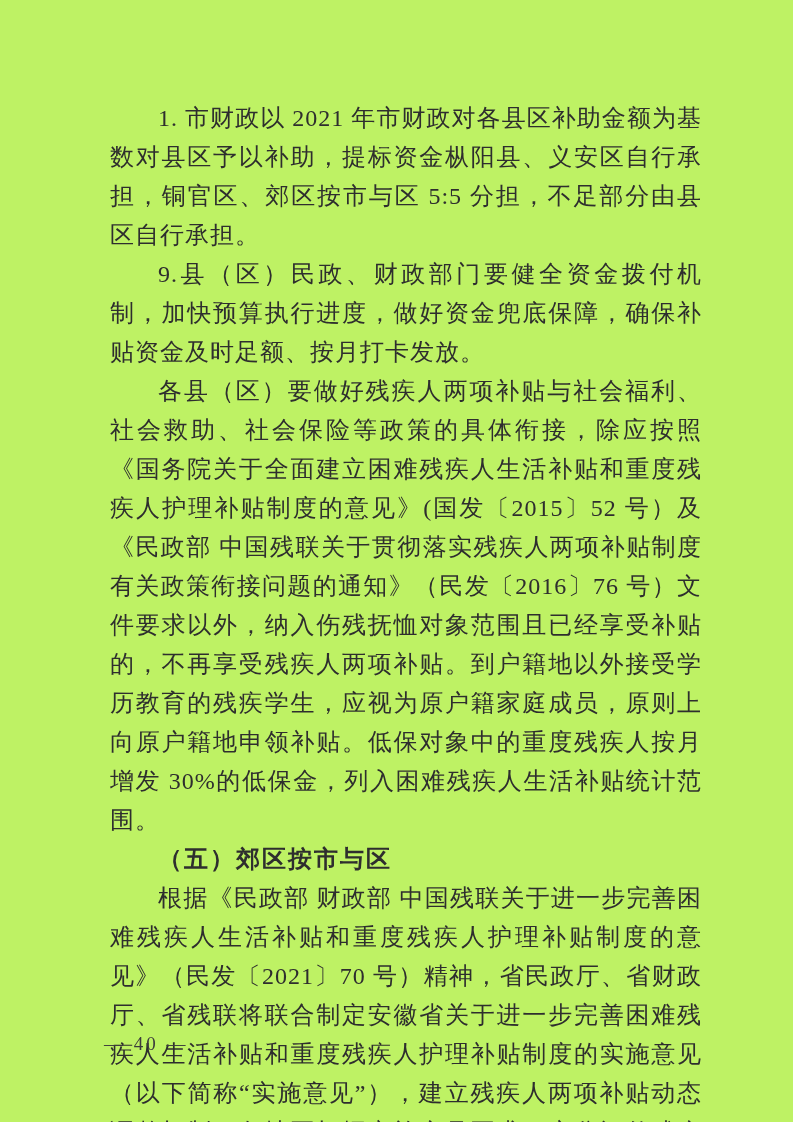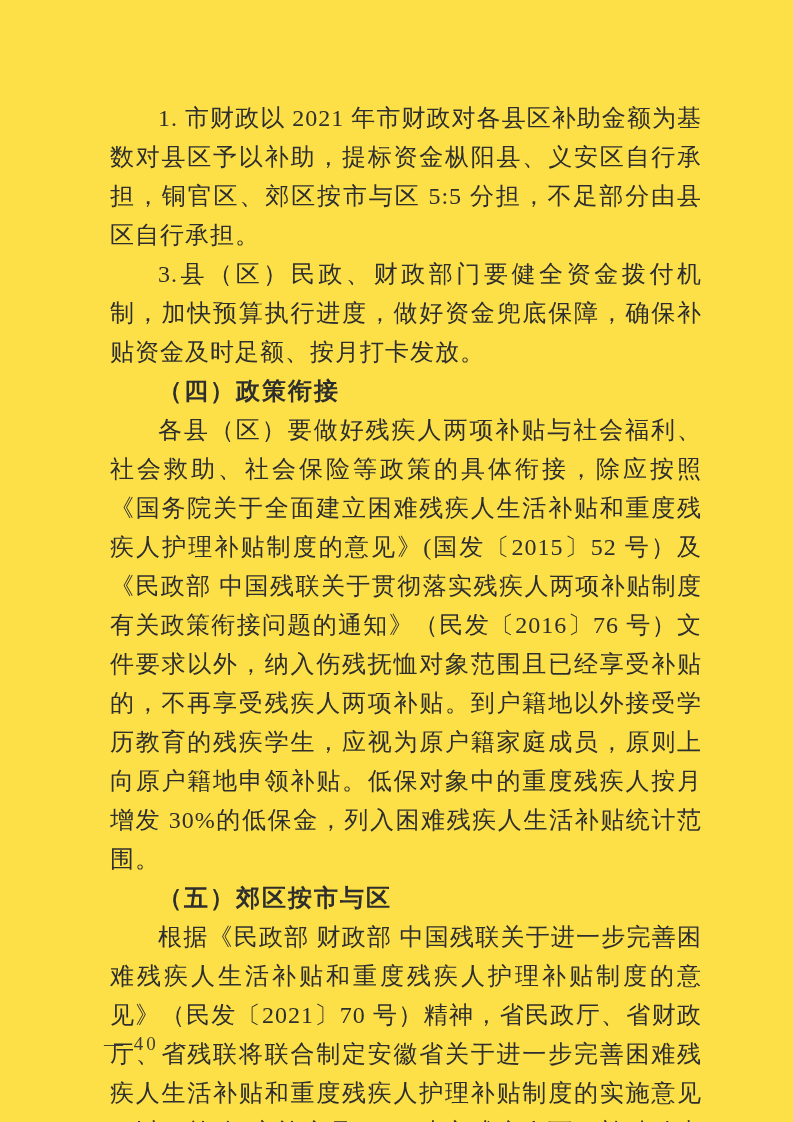--- a/index.html
+++ b/index.html
@@ -4,21 +4,21 @@
 <style>
   html, body {
     margin: 0;
     padding: 0;
     background: #ffffff;
   }
   .page {
     position: relative;
     width: 793px;
     height: 1122px;
-    background: #fde047;
+    background: #bef264;
     overflow: hidden;
     font-family: "Liberation Serif", "DejaVu Serif", serif;
     color: #2e2e2e;
     text-decoration: underline;
   }
   .content {
     position: absolute;
     top: 99px;
     left: 110px;
     width: 592px;
@@ -45,20 +45,19 @@
     color: #3c3c3c;
     font-family: "Liberation Serif", "DejaVu Serif", serif;
   }
 </style>
 </head>
 <body>
 
 <div class="page">
   <div class="content" id="doc-body">
       <p class="para">1. 市财政以 2021 年市财政对各县区补助金额为基数对县区予以补助，提标资金枞阳县、义安区自行承担，铜官区、郊区按市与区 5:5 分担，不足部分由县区自行承担。</p>
-      <p class="para">3.县（区）民政、财政部门要健全资金拨付机制，加快预算执行进度，做好资金兜底保障，确保补贴资金及时足额、按月打卡发放。</p>
-      <p class="para heading">（四）政策衔接</p>
+      <p class="para">9.县（区）民政、财政部门要健全资金拨付机制，加快预算执行进度，做好资金兜底保障，确保补贴资金及时足额、按月打卡发放。</p>
       <p class="para">各县（区）要做好残疾人两项补贴与社会福利、社会救助、社会保险等政策的具体衔接，除应按照《国务院关于全面建立困难残疾人生活补贴和重度残疾人护理补贴制度的意见》(国发〔2015〕52 号）及《民政部 中国残联关于贯彻落实残疾人两项补贴制度有关政策衔接问题的通知》（民发〔2016〕76 号）文件要求以外，纳入伤残抚恤对象范围且已经享受补贴的，不再享受残疾人两项补贴。到户籍地以外接受学历教育的残疾学生，应视为原户籍家庭成员，原则上向原户籍地申领补贴。低保对象中的重度残疾人按月增发 30%的低保金，列入困难残疾人生活补贴统计范围。</p>
       <p class="para heading">（五）郊区按市与区</p>
       <p class="para">根据《民政部 财政部 中国残联关于进一步完善困难残疾人生活补贴和重度残疾人护理补贴制度的意见》（民发〔2021〕70 号）精神，省民政厅、省财政厅、省残联将联合制定安徽省关于进一步完善困难残疾人生活补贴和重度残疾人护理补贴制度的实施意见（以下简称“实施意见”），建立残疾人两项补贴动态调整机制。各地要根据实施意见要求，充分评估残疾人生</p>
     </div>
   <div class="page-number">— 40 —</div>
 </div>
 
 </body></html>

